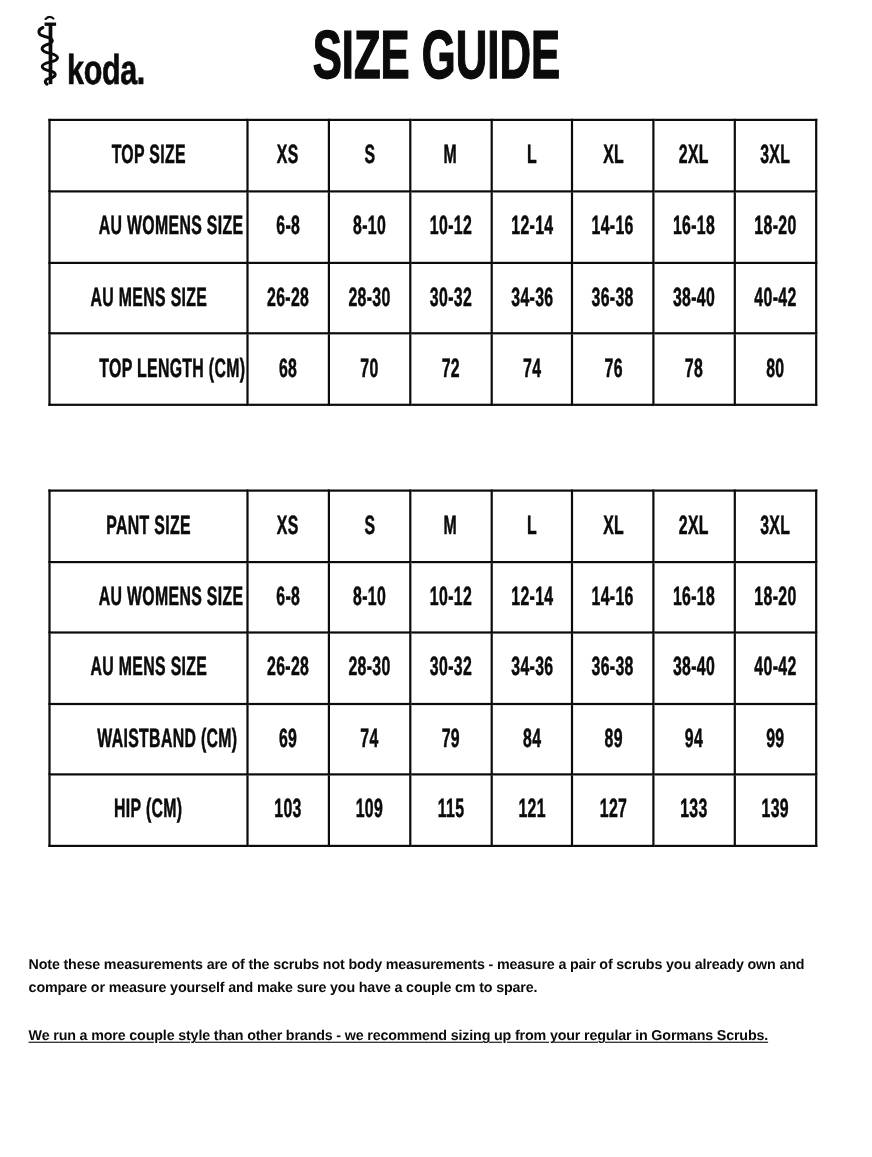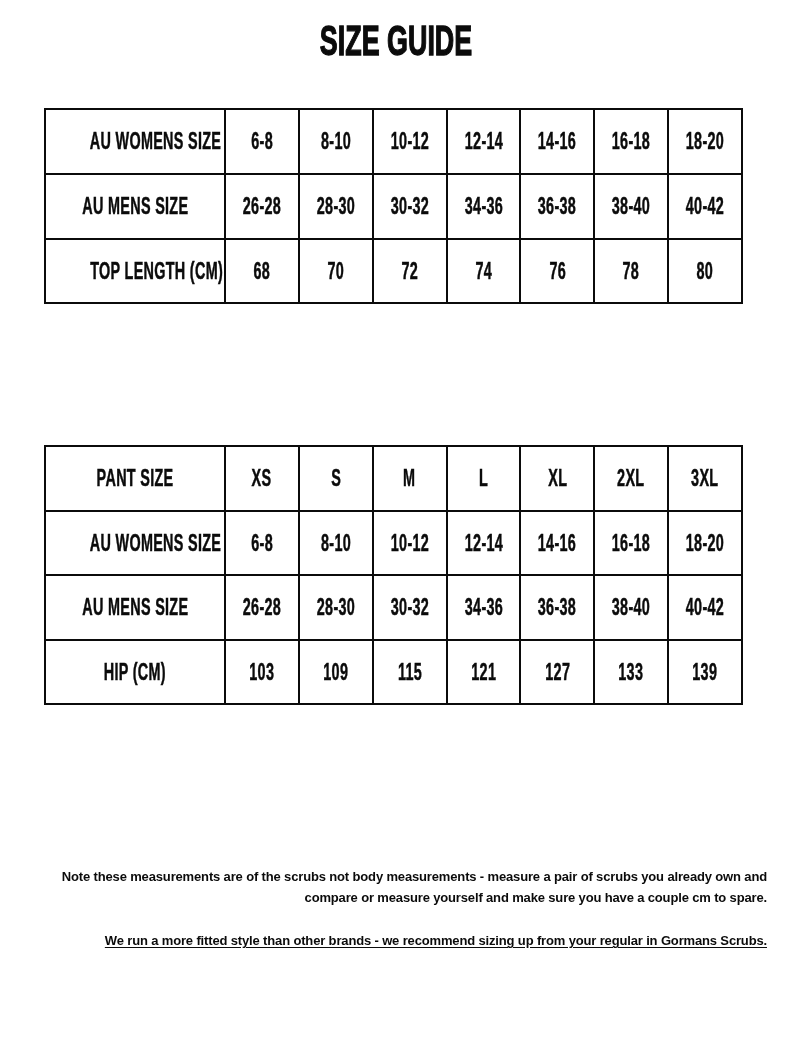--- a/index.html
+++ b/index.html
@@ -14,21 +14,21 @@
   .logo{position:absolute;left:31px;top:14px;display:flex;align-items:flex-end;}
   .logo svg{width:30px;height:66px;display:block;}
   .logo-text{
     font-size:38px;font-weight:bold;line-height:0.82;
     letter-spacing:-0.5px;display:inline-block;
     transform:scaleX(0.73);transform-origin:left bottom;
     -webkit-text-stroke:0.6px #0b0b0b;
   }
   .title{
     position:absolute;left:0;right:0;top:20px;text-align:center;
-    font-size:42px;font-weight:bold;line-height:1;white-space:nowrap;
+    font-size:62px;font-weight:bold;line-height:1;white-space:nowrap;
   }
   .title .cond-title{
     display:inline-block;transform:scaleX(0.64);transform-origin:center;
     -webkit-text-stroke:1.3px #0b0b0b;letter-spacing:0px;
   }
 
   
   table.size-table{
     position:absolute;left:44px;width:697px;
     border-collapse:collapse;table-layout:fixed;
@@ -42,47 +42,68 @@
   #table-pant td, #table-pant th{height:62.5px;}
   .cond{
     display:inline-block;transform:scaleX(0.60);transform-origin:center;
     white-space:nowrap;font-weight:bold;font-size:24px;
     -webkit-text-stroke:0.5px #0b0b0b;letter-spacing:0.5px;
   }
 
   
   .notes{position:absolute;left:26px;top:866px;width:741px;}
   .notes p{
-    margin:0 0 22px 0;text-align:right;
+    margin:0 0 22px 0;text-align:left;
     font-size:13px;font-weight:bold;line-height:21px;letter-spacing:-0.15px;
   }
   .notes p.underline{text-decoration:underline;text-underline-offset:2px;}
 </style>
 </head>
 <body>
 
 <div class="page">
 
+  <div class="logo">
+    <span>
+      <svg viewBox="0 0 30 66" xmlns="http://www.w3.org/2000/svg" aria-hidden="true">
+        <path d="M10.5,3.2 q3.5,-3.4 7,-0.4" fill="none" stroke="#0b0b0b" stroke-width="2" stroke-linecap="round"></path>
+        <rect x="9.5" y="6.5" width="10.5" height="3" fill="#0b0b0b"></rect>
+        <rect x="13.2" y="7" width="3.4" height="55.5" fill="#0b0b0b"></rect>
+        <path d="M8,11 C3,13 3,17.5 9,19 C17,21 19,23.5 13.5,26 C5,28.5 5,32.5 14.5,34.5 C23.5,36.5 23.5,40.5 14.5,42.5 C5,44.5 5,48.5 14.5,50.5 C21.5,52 20.5,56 13,57.5 C9.8,58.4 9.2,60.8 11.8,62.6" fill="none" stroke="#0b0b0b" stroke-width="2.7" stroke-linecap="round"></path>
+      </svg>
+    </span>
+    <span class="logo-text">koda.</span>
+  </div>
 
   <div class="title">
     <span class="cond-title">SIZE GUIDE</span>
   </div>
 
   <table class="size-table" id="table-top">
     <colgroup>
       <col style="width:180px">
       <col style="width:73.86px">
         <col style="width:73.86px">
         <col style="width:73.86px">
       <col style="width:73.86px">
         <col style="width:73.86px">
         <col style="width:73.86px">
         <col style="width:73.86px">
     </colgroup>
     <tbody>
+        <tr>
+          <th><span class="cond">TOP SIZE</span></th>
+          <th><span class="cond">XS</span></th>
+          <th><span class="cond">S</span></th>
+          <th><span class="cond">M</span></th>
+          <th><span class="cond">L</span></th>
+          <th><span class="cond">XL</span></th>
+          <th><span class="cond">2XL</span></th>
+          <th><span class="cond">3XL</span></th>
+        </tr>
         <tr>
           <td><span class="cond">AU WOMENS SIZE</span></td>
           <td><span class="cond">6-8</span></td>
           <td><span class="cond">8-10</span></td>
           <td><span class="cond">10-12</span></td>
           <td><span class="cond">12-14</span></td>
           <td><span class="cond">14-16</span></td>
           <td><span class="cond">16-18</span></td>
           <td><span class="cond">18-20</span></td>
         </tr>
@@ -145,30 +166,40 @@
           <td><span class="cond">AU MENS SIZE</span></td>
           <td><span class="cond">26-28</span></td>
           <td><span class="cond">28-30</span></td>
           <td><span class="cond">30-32</span></td>
           <td><span class="cond">34-36</span></td>
           <td><span class="cond">36-38</span></td>
           <td><span class="cond">38-40</span></td>
           <td><span class="cond">40-42</span></td>
         </tr>
         <tr>
+          <td><span class="cond">WAISTBAND (CM)</span></td>
+          <td><span class="cond">69</span></td>
+          <td><span class="cond">74</span></td>
+          <td><span class="cond">79</span></td>
+          <td><span class="cond">84</span></td>
+          <td><span class="cond">89</span></td>
+          <td><span class="cond">94</span></td>
+          <td><span class="cond">99</span></td>
+        </tr>
+        <tr>
           <td><span class="cond">HIP (CM)</span></td>
           <td><span class="cond">103</span></td>
           <td><span class="cond">109</span></td>
           <td><span class="cond">115</span></td>
           <td><span class="cond">121</span></td>
           <td><span class="cond">127</span></td>
           <td><span class="cond">133</span></td>
           <td><span class="cond">139</span></td>
         </tr>
       </tbody>
   </table>
 
   <div class="notes">
       <p>Note these measurements are of the scrubs not body measurements - measure a pair of scrubs you already own and compare or measure yourself and make sure you have a couple cm to spare.</p>
-      <p class="underline">We run a more fitted style than other brands - we recommend sizing up from your regular in Gormans Scrubs. </p>
+      <p class="underline">We run a more couple style than other brands - we recommend sizing up from your regular in Gormans Scrubs. </p>
     </div>
 
 </div>
 
 </body></html>

